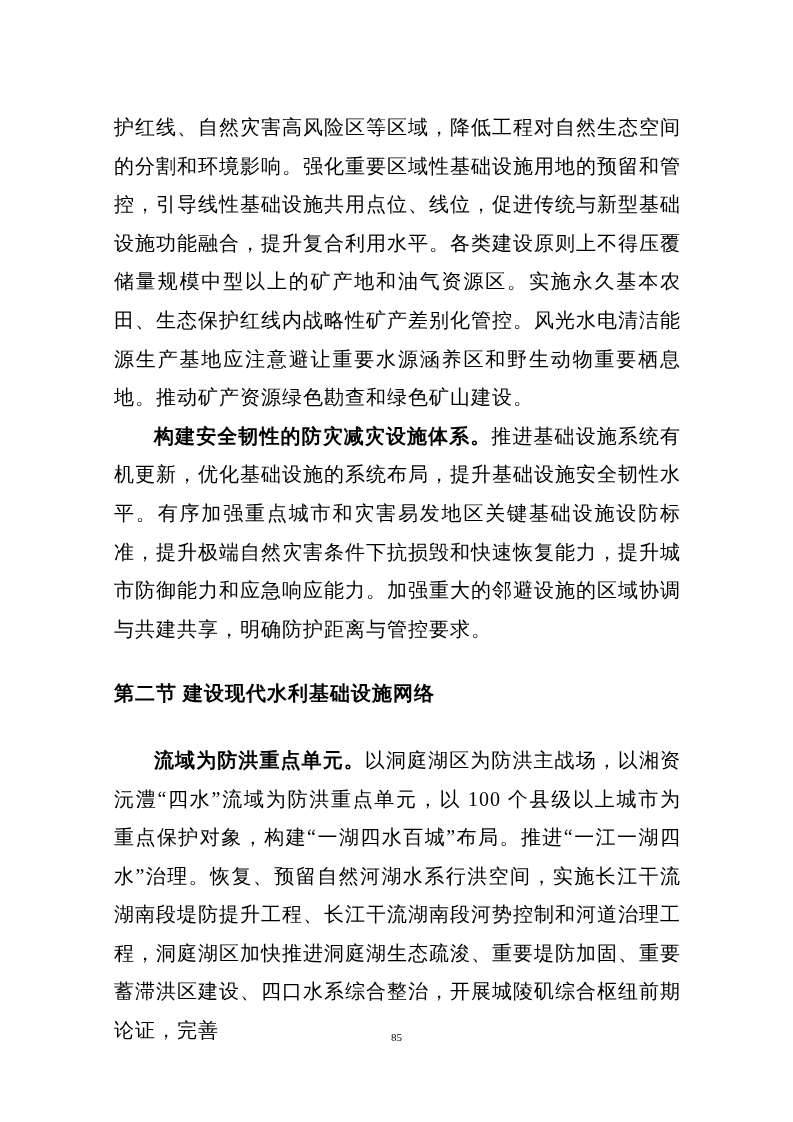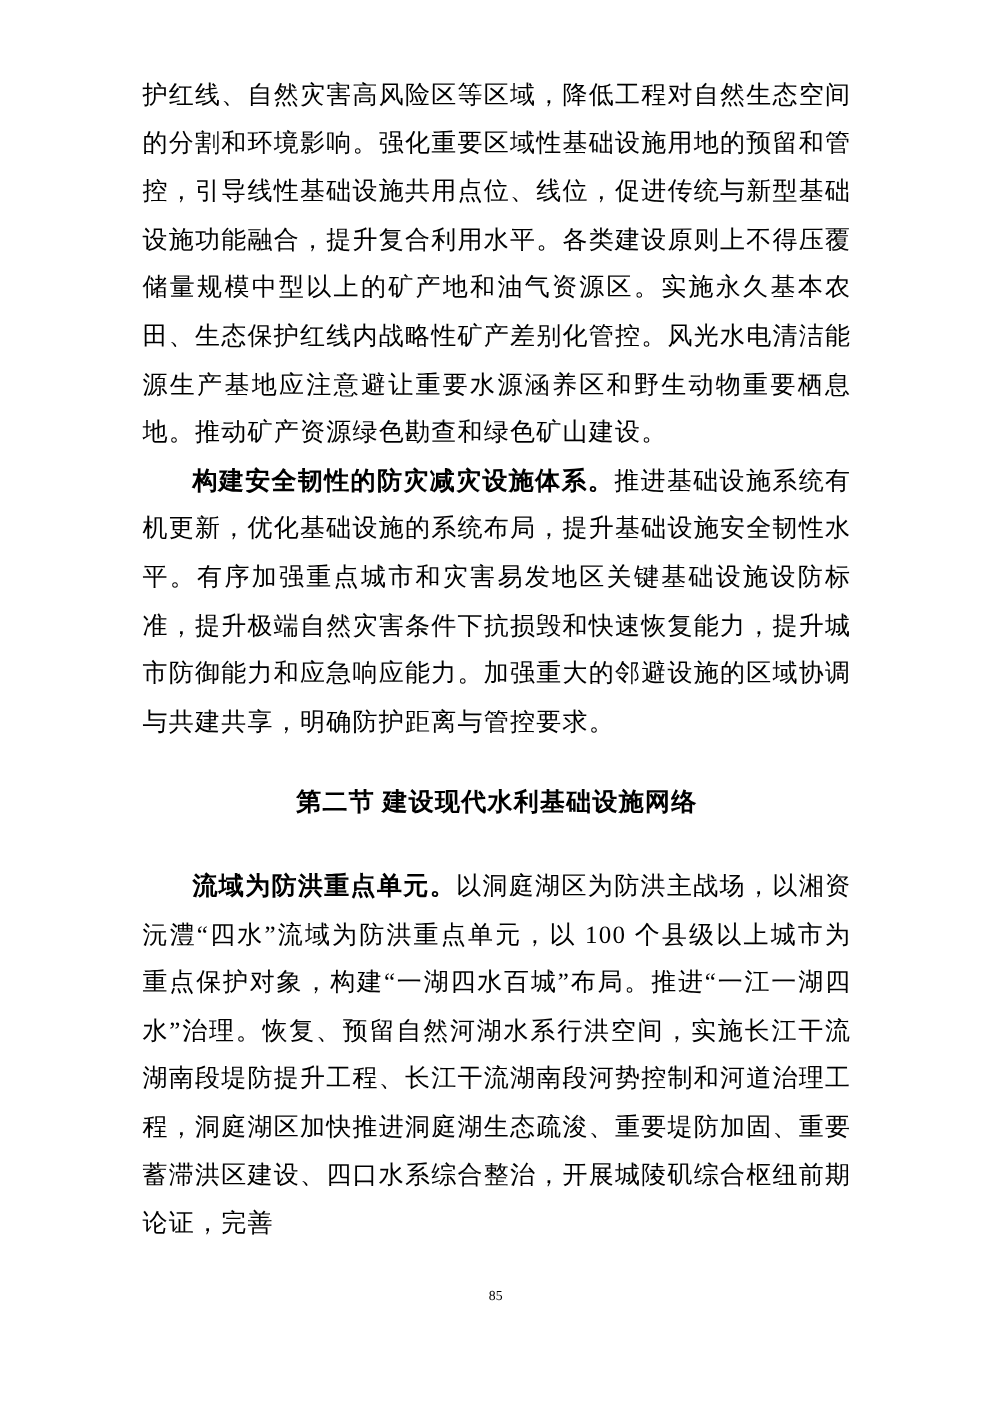--- a/index.html
+++ b/index.html
@@ -7,21 +7,21 @@
     padding: 0;
     background: #ffffff;
   }
   .page {
     position: relative;
     width: 793px;
     height: 1122px;
     margin: 0 auto;
     background: #ffffff;
     box-sizing: border-box;
-    padding: 57px 112px 0 114px;
+    padding: 108px 112px 0 114px;
     font-family: "Liberation Serif", "DejaVu Serif", serif;
     font-size: 20px;
     color: #000000;
     line-height: 38.6px;
     overflow: hidden;
   }
   .para {
     margin: 0;
     text-align: justify;
     text-justify: inter-ideograph;
@@ -29,21 +29,21 @@
   }
   .para.indent {
     text-indent: 2em;
   }
   .lead {
     font-weight: bold;
   }
   .section-heading {
     font-size: 20px;
     font-weight: bold;
-    text-align: center;
+    text-align: left;
     letter-spacing: 1px;
     margin: 26px 0 28px 0;
   }
   .page-number {
     position: absolute;
     left: 0;
     right: 0;
     bottom: 76px;
     text-align: center;
     font-size: 11px;

